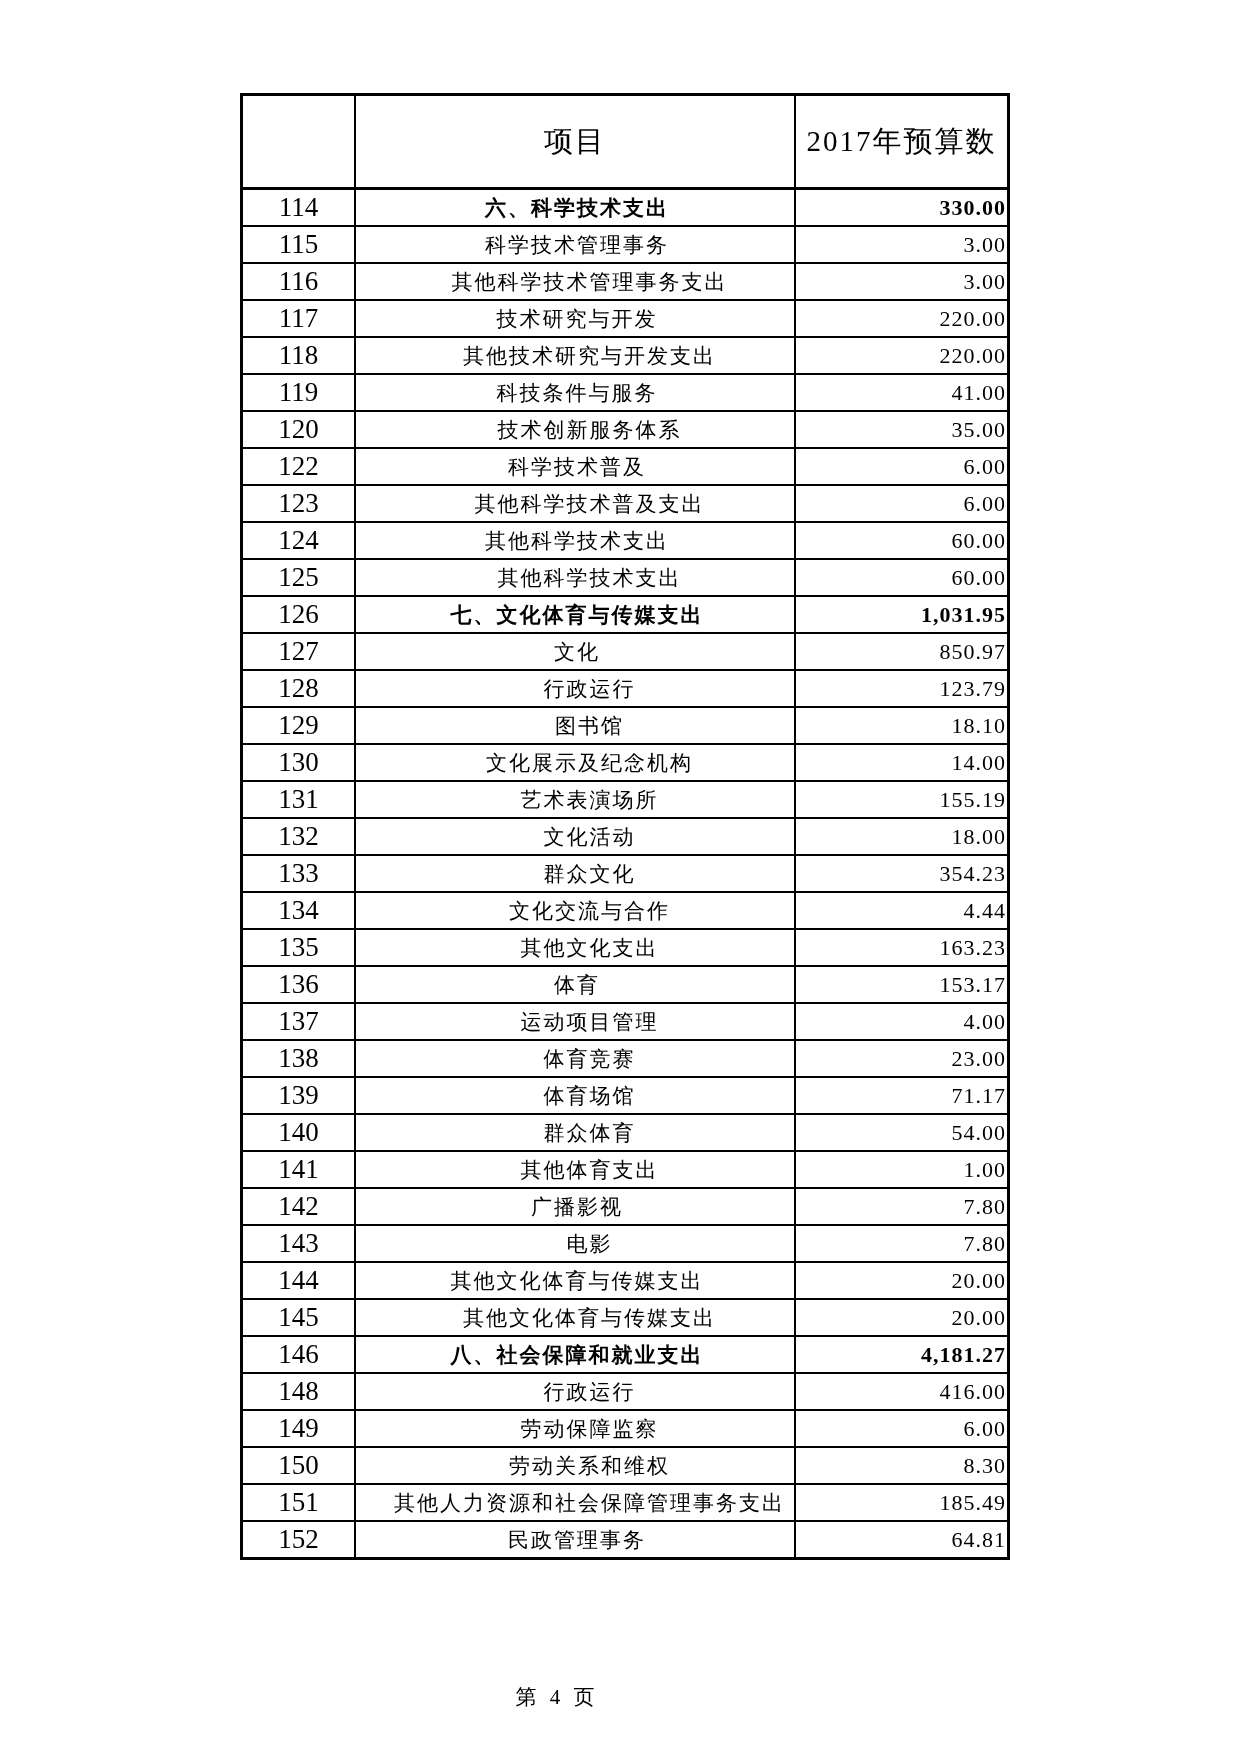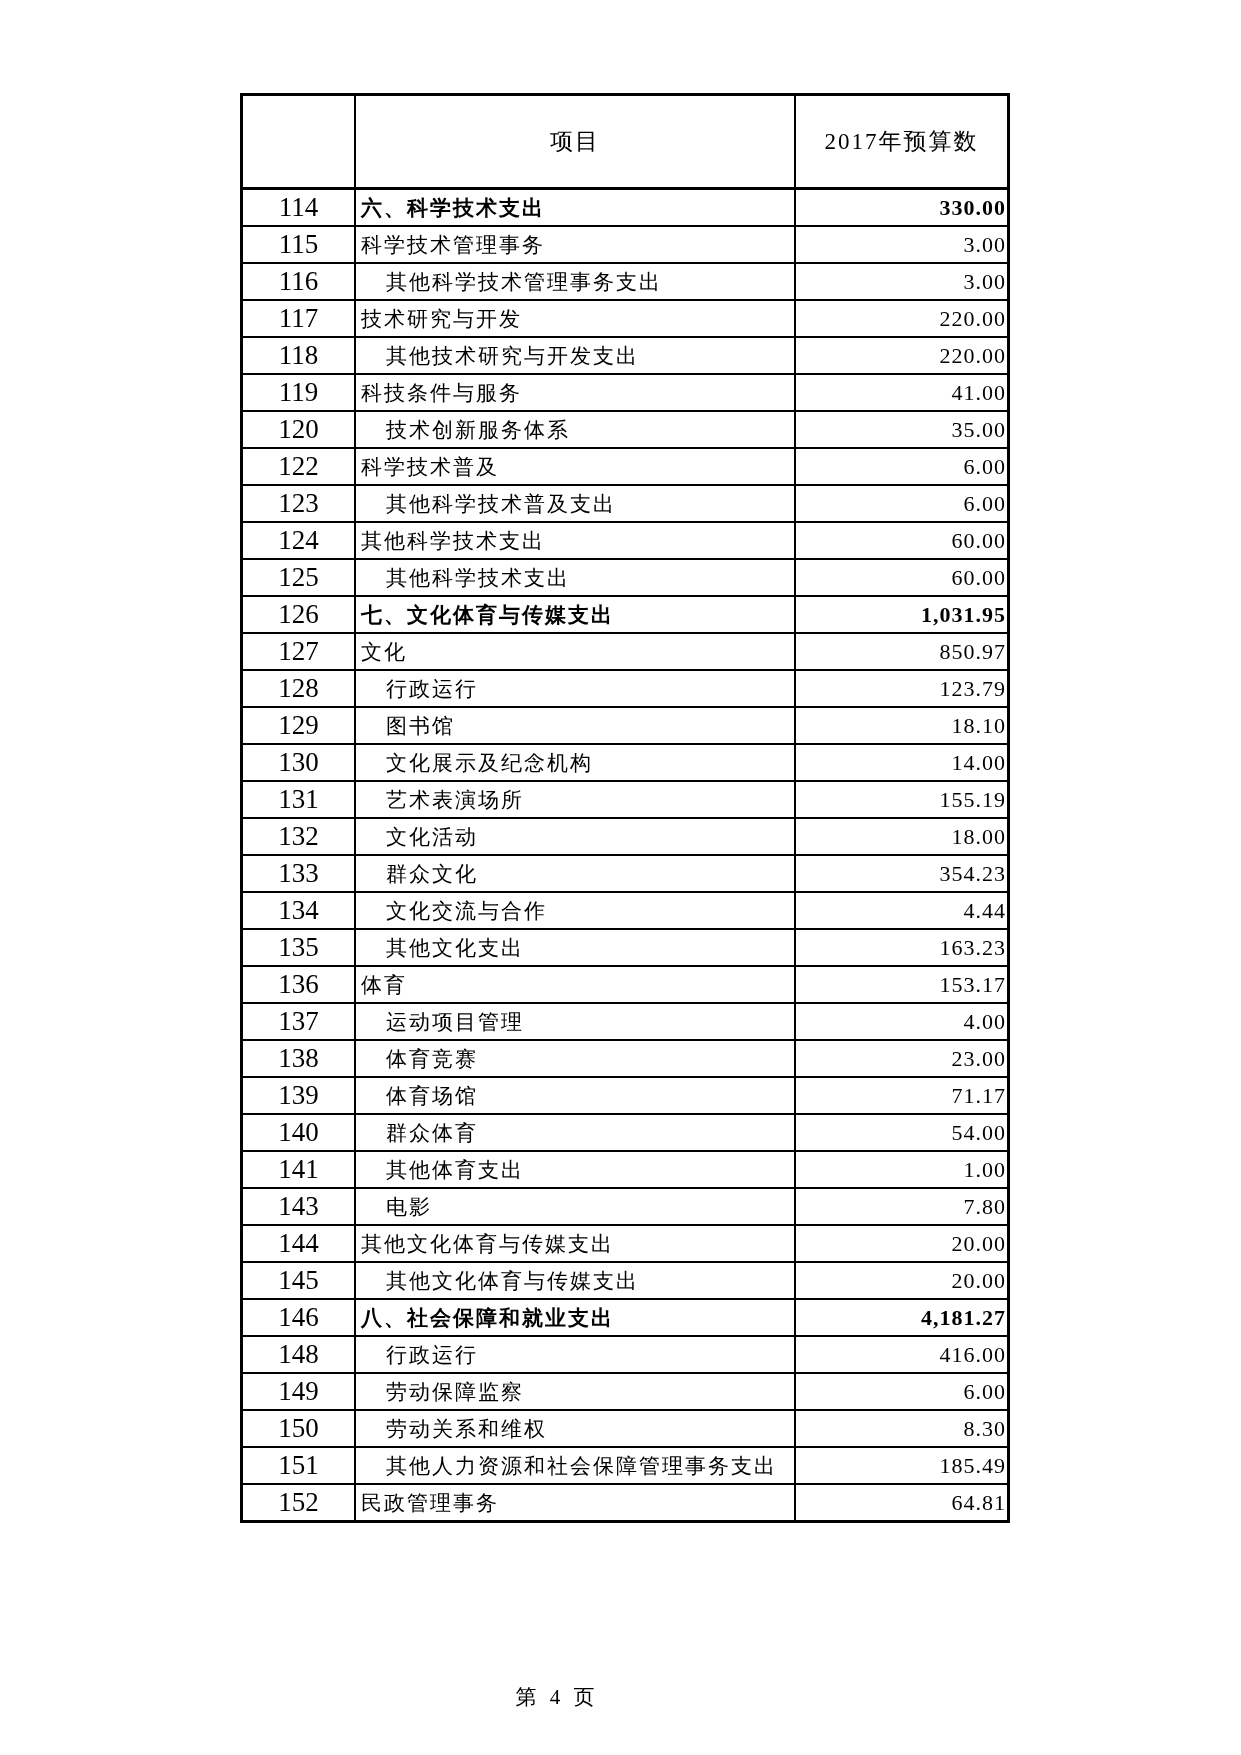--- a/index.html
+++ b/index.html
@@ -26,38 +26,39 @@
   .budget-table th,
   .budget-table td {
     border: 2px solid #000000;
     overflow: hidden;
     white-space: nowrap;
   }
   .budget-table thead th {
     height: 89px;
     border-bottom: 3px solid #000000;
     font-weight: normal;
-    font-size: 23px;
+    font-size: 29px;
     text-align: center;
     letter-spacing: 2px;
     vertical-align: middle;
   }
   .budget-table tbody td {
     height: 33px; 
     vertical-align: middle;
   }
   .col-no {
     width: 109px;
     text-align: center;
     font-size: 27px;
   }
   .col-item {
     width: 436px;
     font-size: 21px;
     letter-spacing: 2px;
+    text-align: center;
   }
   .col-value {
     width: 209px;
     text-align: right;
     font-size: 22px;
     letter-spacing: 1px;
   }
   td.indent-0, td.indent-1 { padding-left: 5px; }
   td.indent-2 { padding-left: 30px; }
   tr.section-row .col-item,
@@ -215,20 +216,25 @@
         <td class="col-no">140</td>
         <td class="col-item indent-2">群众体育</td>
         <td class="col-value">54.00</td>
       </tr>
       <tr>
         <td class="col-no">141</td>
         <td class="col-item indent-2">其他体育支出</td>
         <td class="col-value">1.00</td>
       </tr>
       <tr>
+        <td class="col-no">142</td>
+        <td class="col-item indent-1">广播影视</td>
+        <td class="col-value">7.80</td>
+      </tr>
+      <tr>
         <td class="col-no">143</td>
         <td class="col-item indent-2">电影</td>
         <td class="col-value">7.80</td>
       </tr>
       <tr>
         <td class="col-no">144</td>
         <td class="col-item indent-1">其他文化体育与传媒支出</td>
         <td class="col-value">20.00</td>
       </tr>
       <tr>

